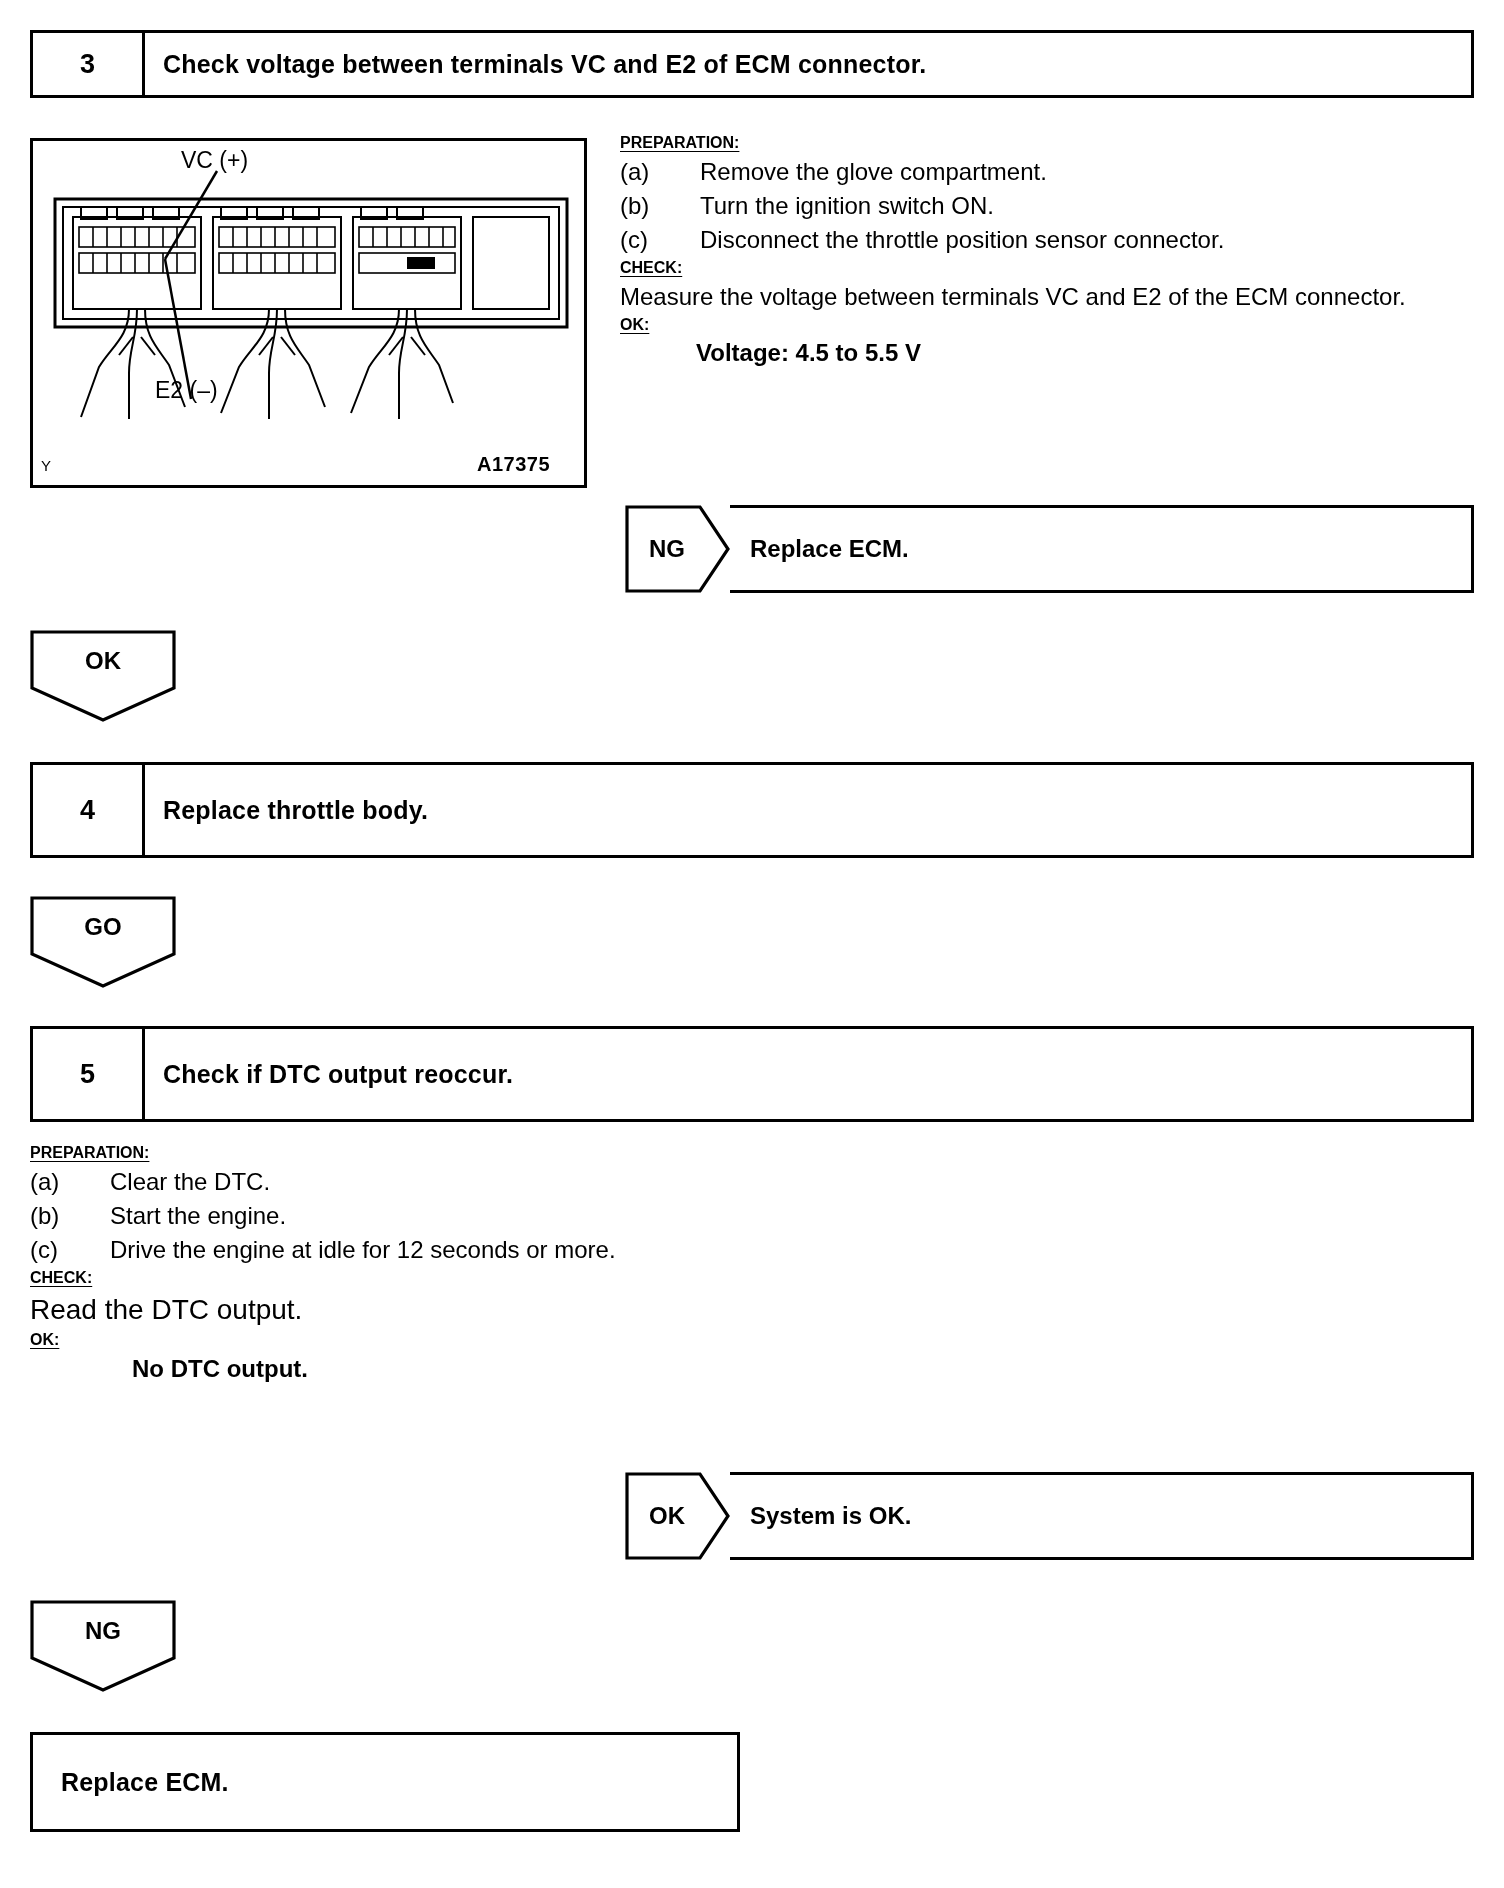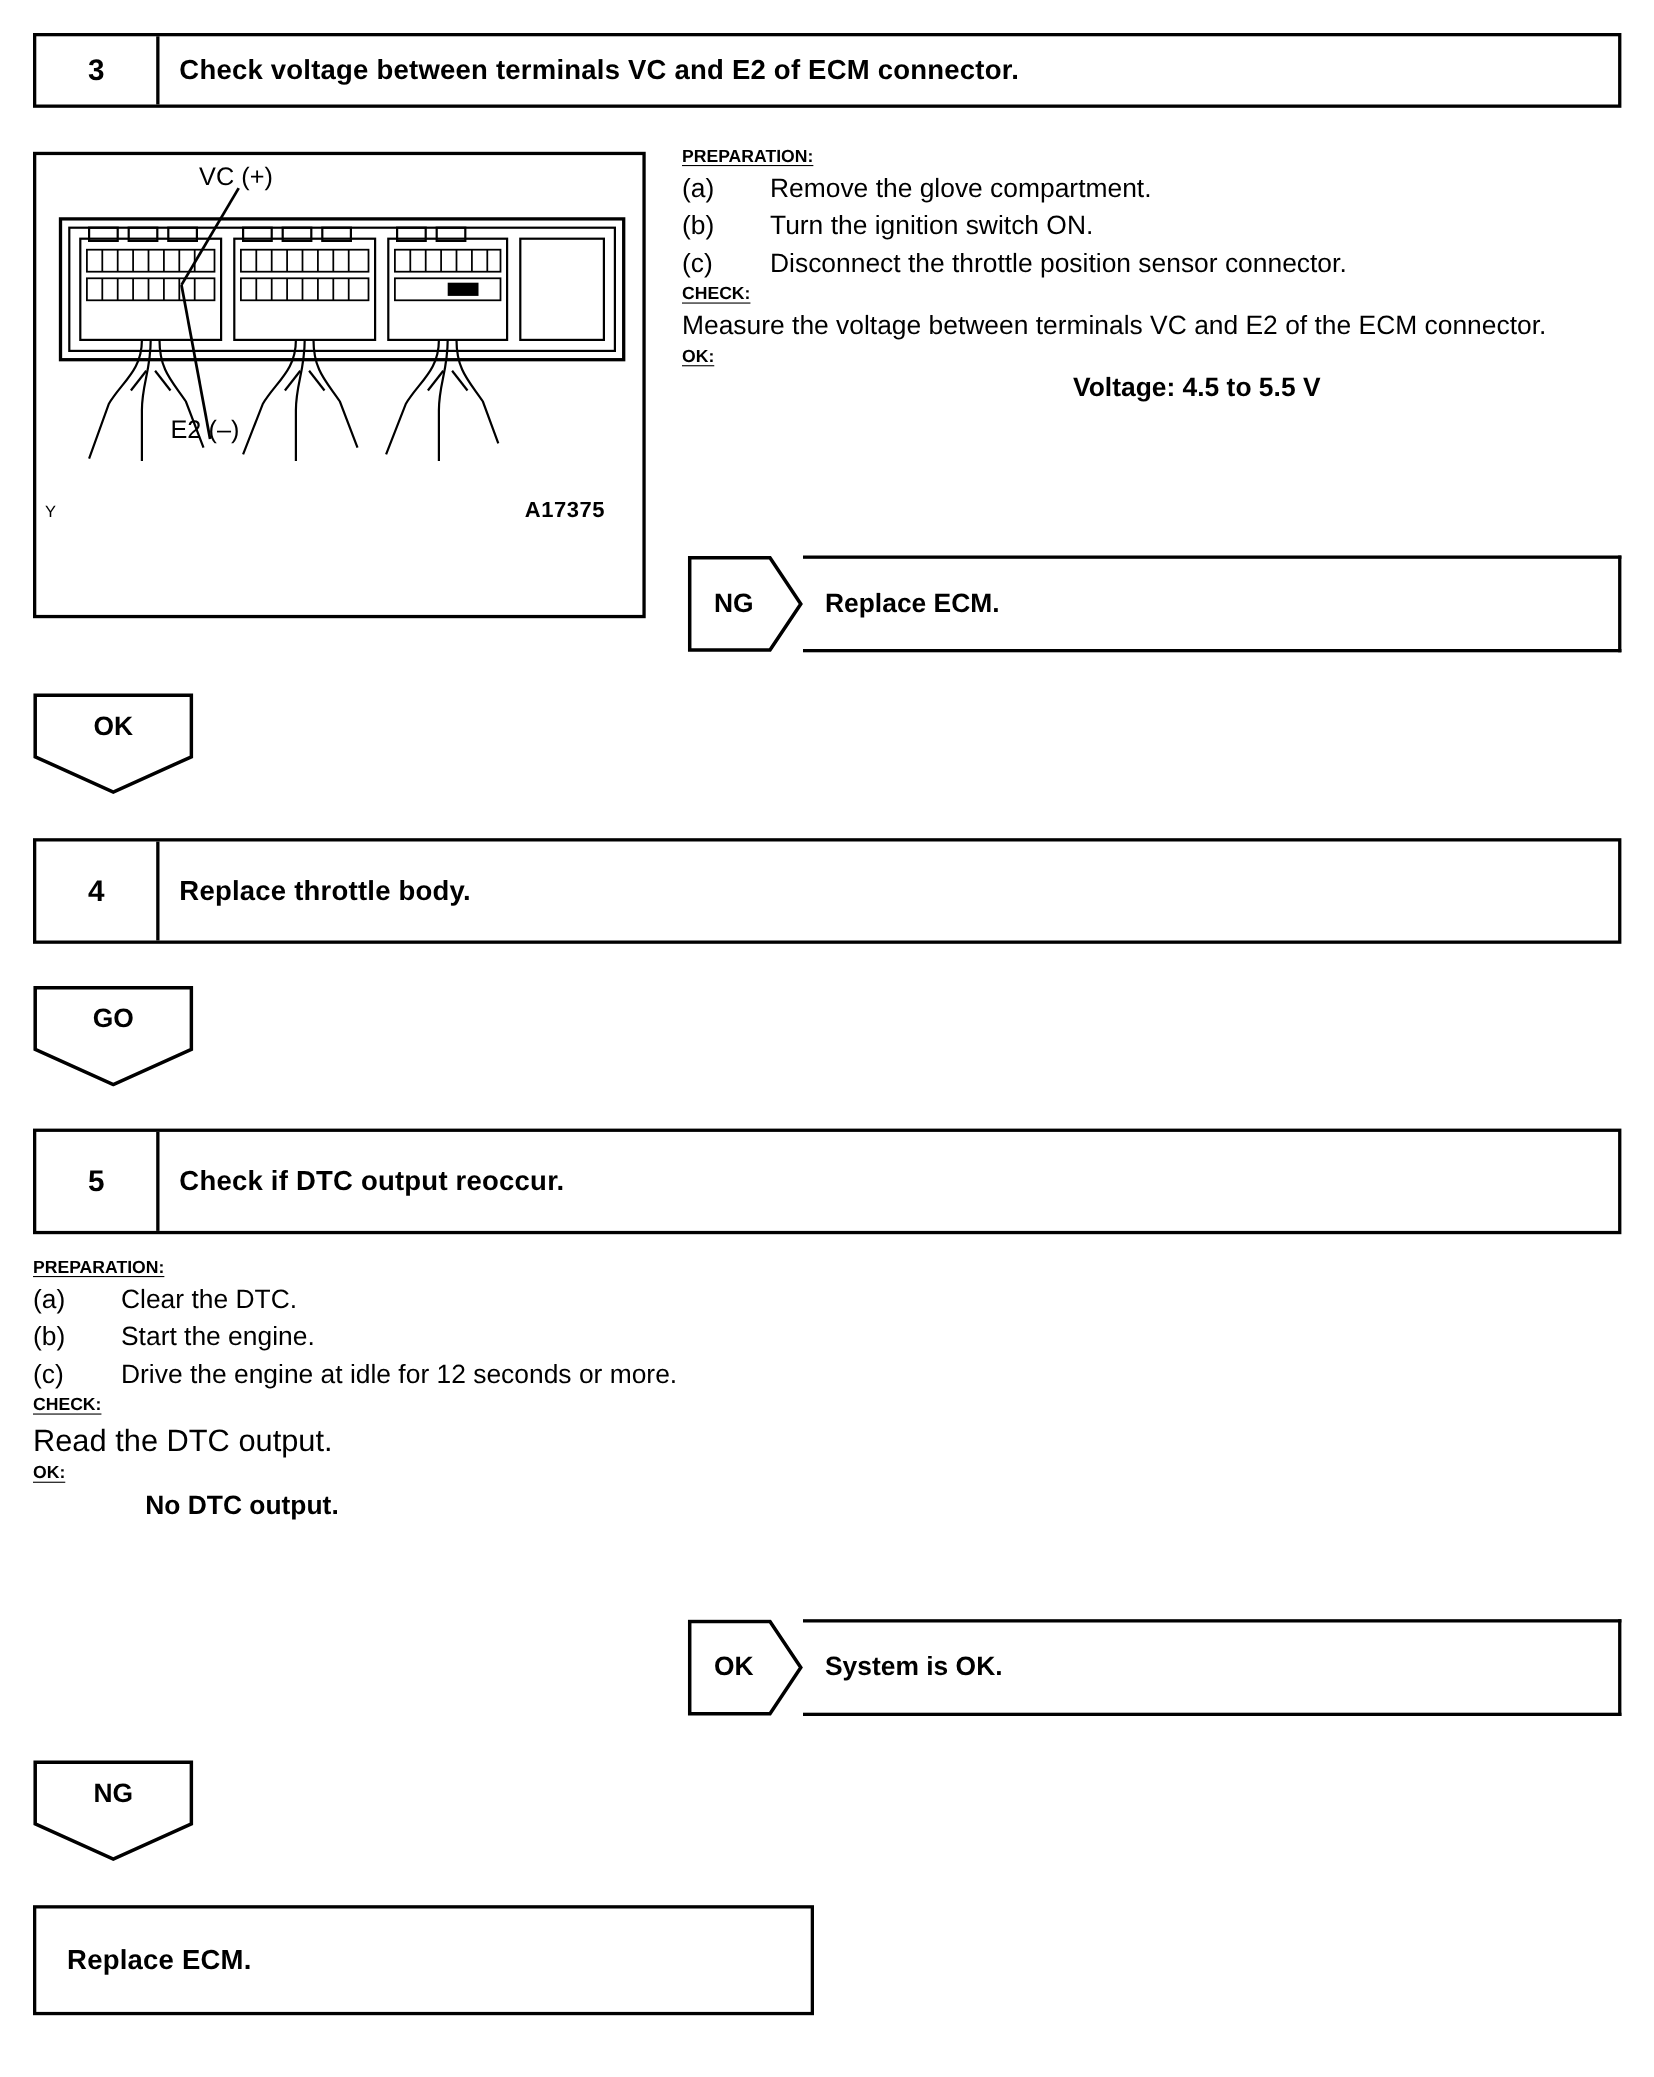--- a/index.html
+++ b/index.html
@@ -156,41 +156,40 @@
     font-size: 24px;
     line-height: 1.42;
   }
   .item .mk { width: 80px; flex: none; }
   .bold-ind {
     font-size: 24px;
     font-weight: bold;
     line-height: 1.42;
     padding-left: 76px;
     white-space: nowrap;
-    text-align: center;
   }
   .bold-ind2 {
     font-size: 24px;
     font-weight: bold;
     line-height: 1.42;
     padding-left: 102px;
     white-space: nowrap;
   }
 </style>
 </head>
 <body>
 
 <div class="page">
 
   <div class="step-box" style="left:30px; top:30px; width:1444px; height:68px;">
     <div class="step-num">3</div>
     <div class="step-title">Check voltage between terminals VC and E2 of ECM connector.</div>
   </div>
 
-  <div class="figure" style="left:30px; top:138px; width:557px; height:424px;text-decoration:underline;">
+  <div class="figure" style="left:30px; top:138px; width:557px; height:350px;text-decoration:underline;">
     <svg width="551" height="344" viewBox="0 0 551 344">
 
       <rect x="22" y="58" width="512" height="128" fill="none" stroke="#000" stroke-width="3"></rect>
       <rect x="30" y="66" width="496" height="112" fill="none" stroke="#000" stroke-width="2"></rect>
 
       <g fill="none" stroke="#000" stroke-width="2">
         <rect x="40" y="76" width="128" height="92"></rect>
         <rect x="180" y="76" width="128" height="92"></rect>
         <rect x="320" y="76" width="108" height="92"></rect>
         <rect x="440" y="76" width="76" height="92"></rect>

